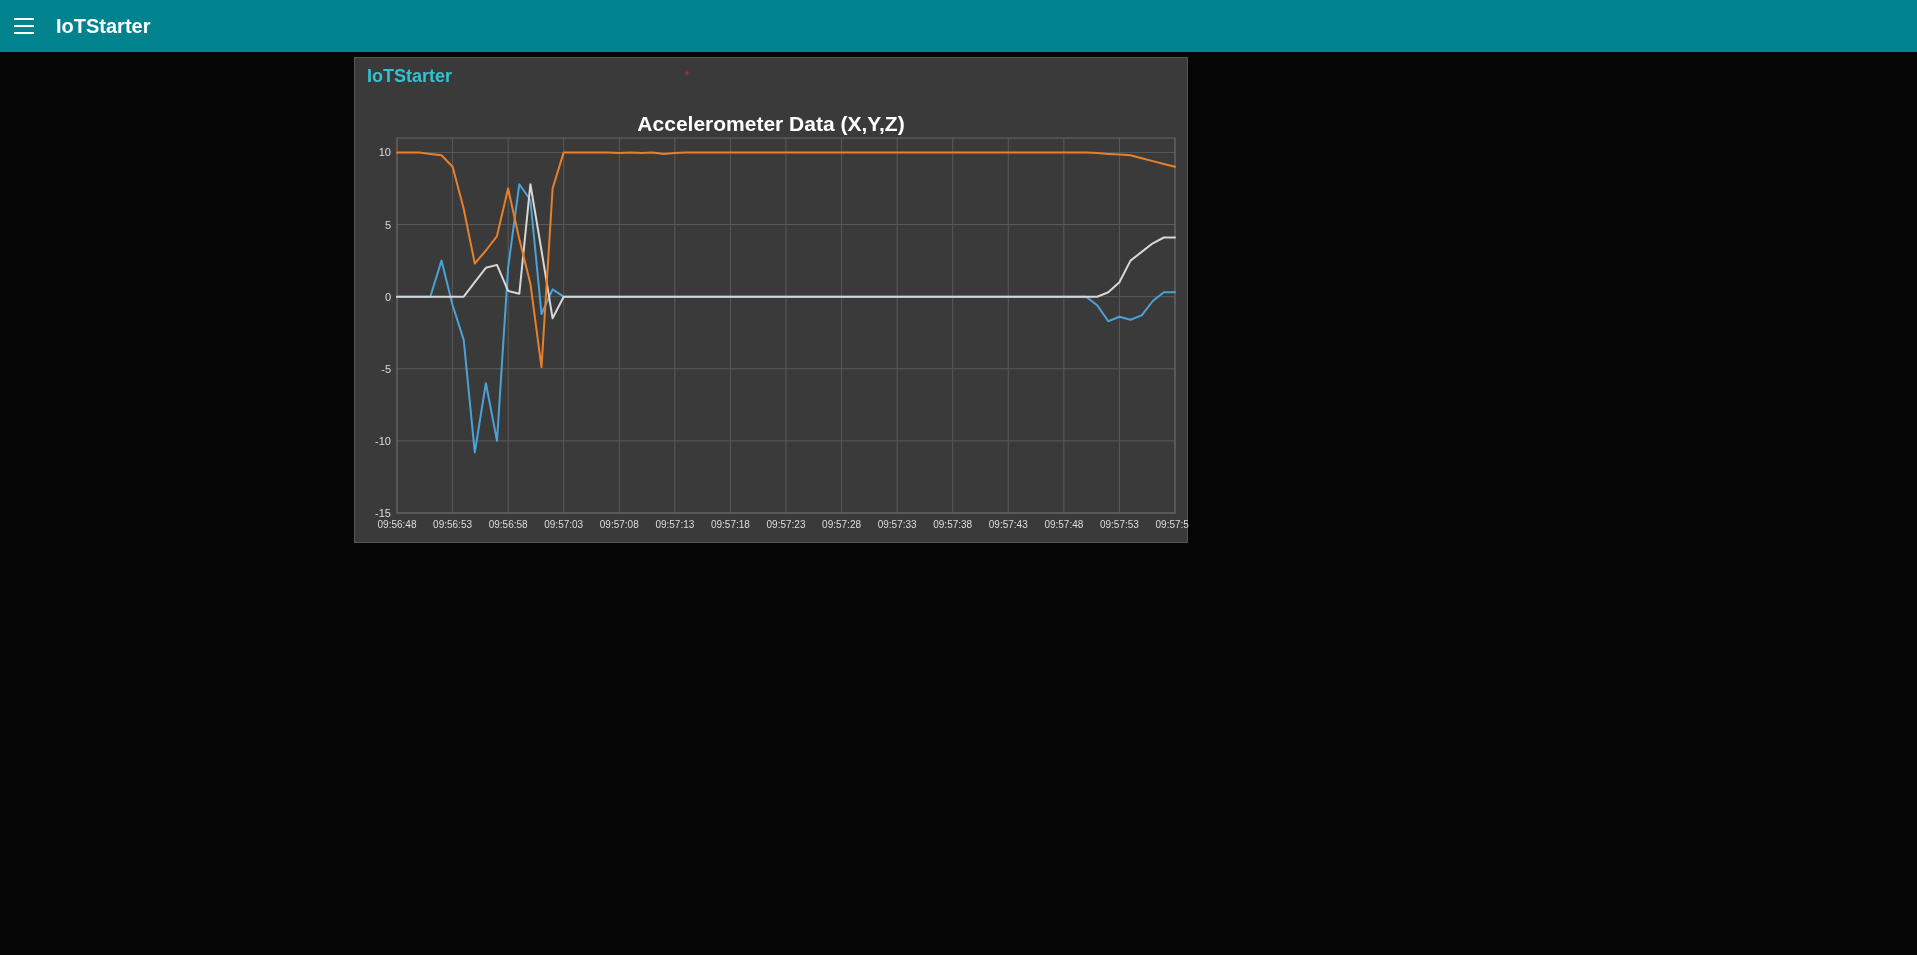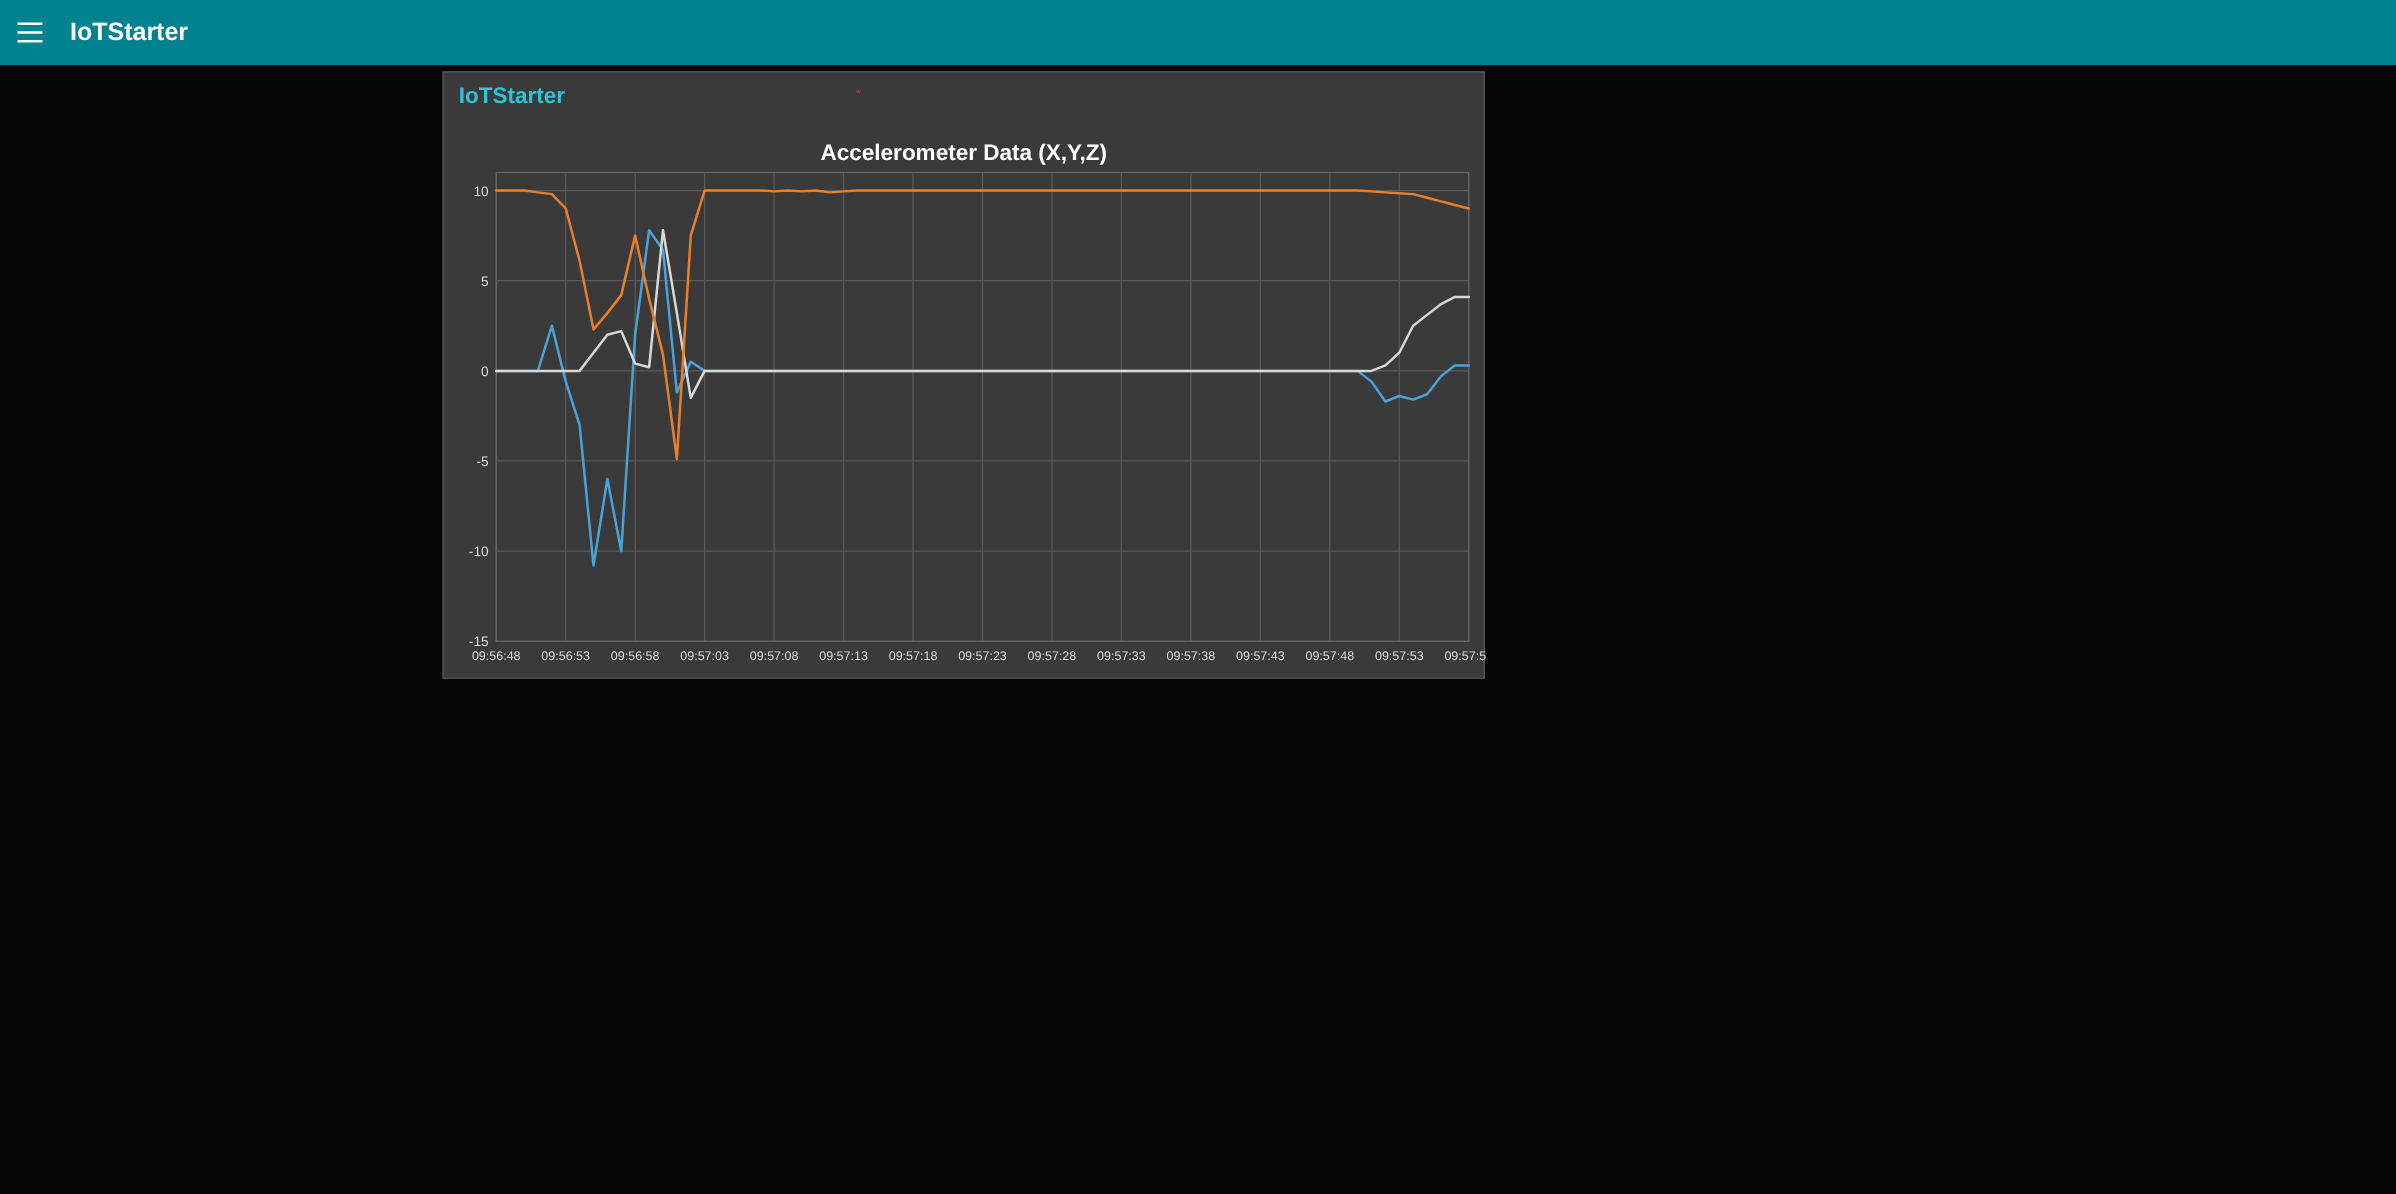--- a/index.html
+++ b/index.html
@@ -64,21 +64,21 @@
     left: 330px;
     top: 12px;
     font-size: 10px;
     color: #d32f2f;
   }
   .chart-title {
     position: absolute;
     width: 100%;
     text-align: center;
     top: 54px;
-    font-size: 18px;
+    font-size: 21px;
     font-weight: 700;
     color: #fff;
   }
   svg.chart {
     position: absolute;
     left: 0;
     top: 0;
   }
   .gridline {
     stroke: #5a5a5a;

